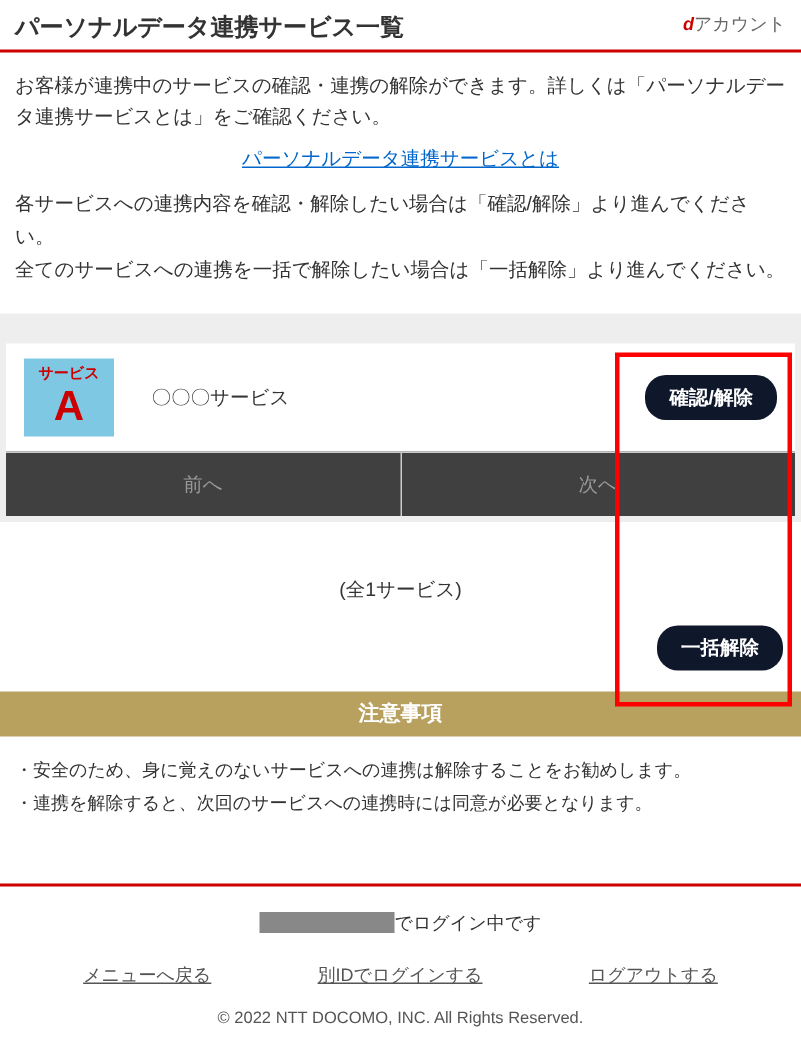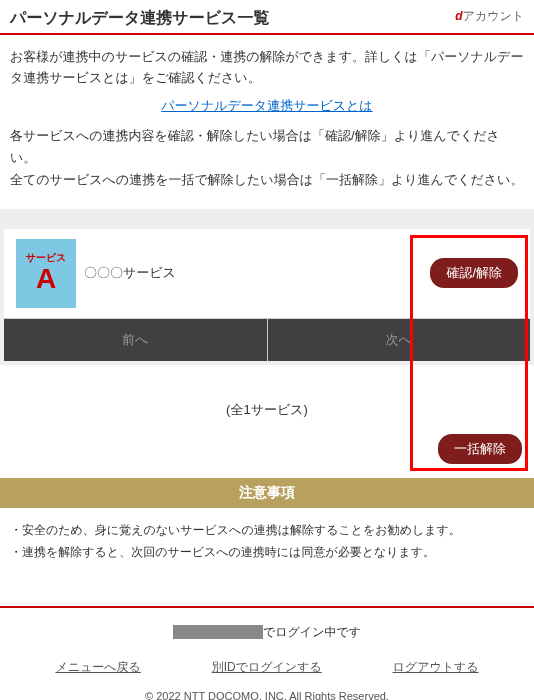--- a/index.html
+++ b/index.html
@@ -29,39 +29,40 @@
     background: #eee;
     padding: 20px 4px 4px 4px;
   }
   .service-row {
     background: #fff;
     display: flex;
     align-items: center;
     padding: 10px 12px;
   }
   .service-icon {
-    width: 60px; height: 69px;
+    width: 60px; height: 52px;
     background: #7ec8e3;
     display: flex;
     flex-direction: column;
     align-items: center;
     justify-content: center;
-    margin-right: 8px;
+    margin-right: 25px;
   }
   .service-icon .top { font-size: 10px; color: #c00; font-weight: bold; line-height: 1; margin-bottom: 2px;}
   .service-icon .letter { font-size: 28px; font-weight: bold; color: #c00; line-height: 1;}
   .service-name { flex: 1; font-size: 13px; }
   .btn {
-    background: #7f1d1d;
+    background: #0f172a;
     color: #fff;
     border: none;
     border-radius: 14px;
     padding: 6px 16px;
     font-size: 13px;
     cursor: pointer;
+    font-weight: bold;
   }
   .pager {
     display: flex;
     border-top: 1px solid #ccc;
     background: #404040;
   }
   .pager div {
     flex: 1;
     text-align: center;
     padding: 12px 0;

